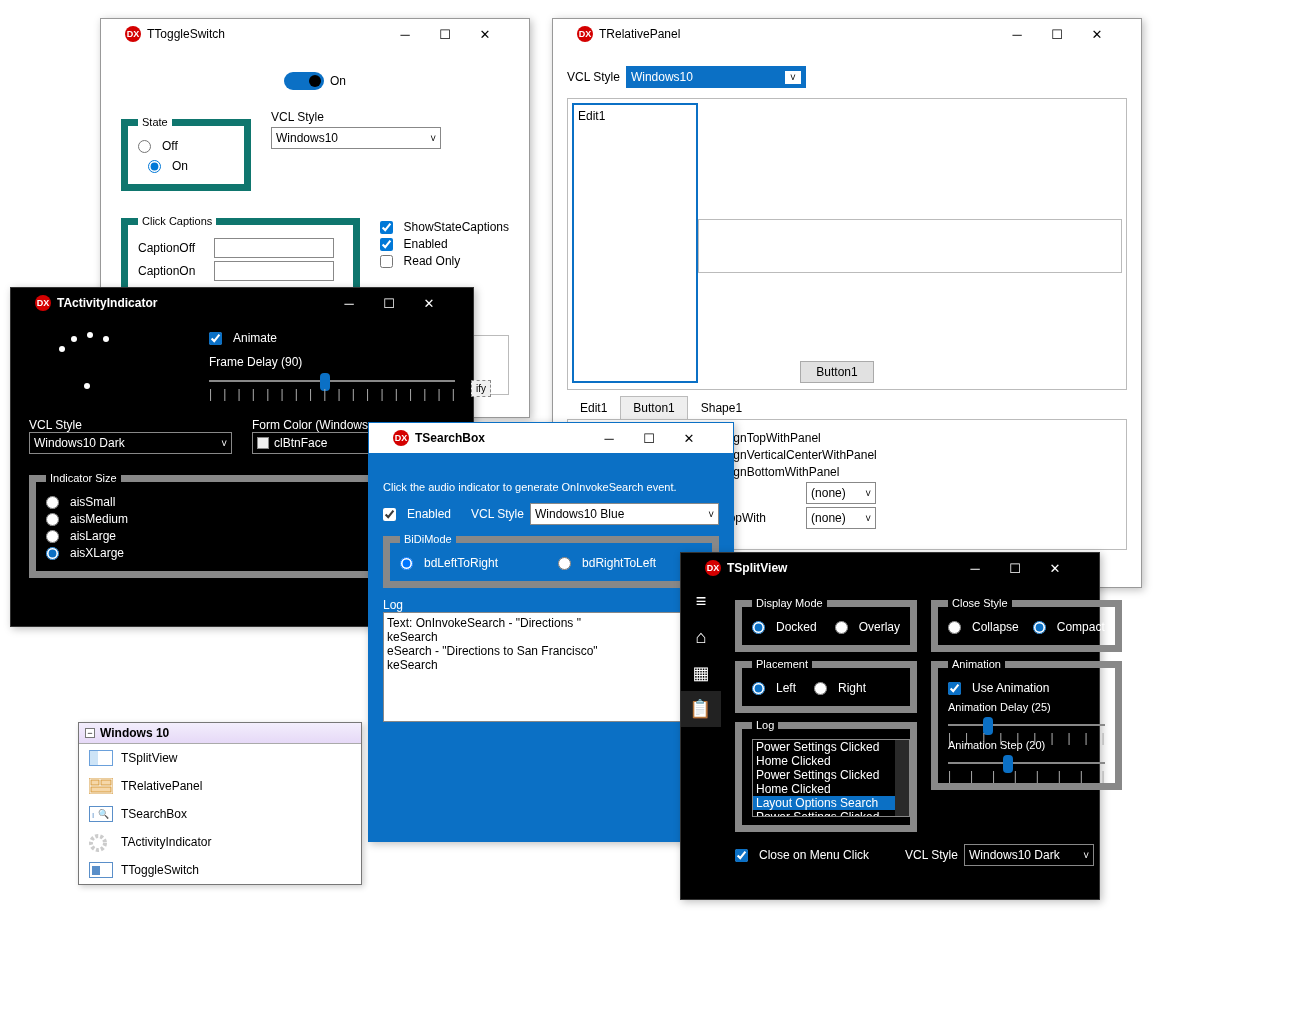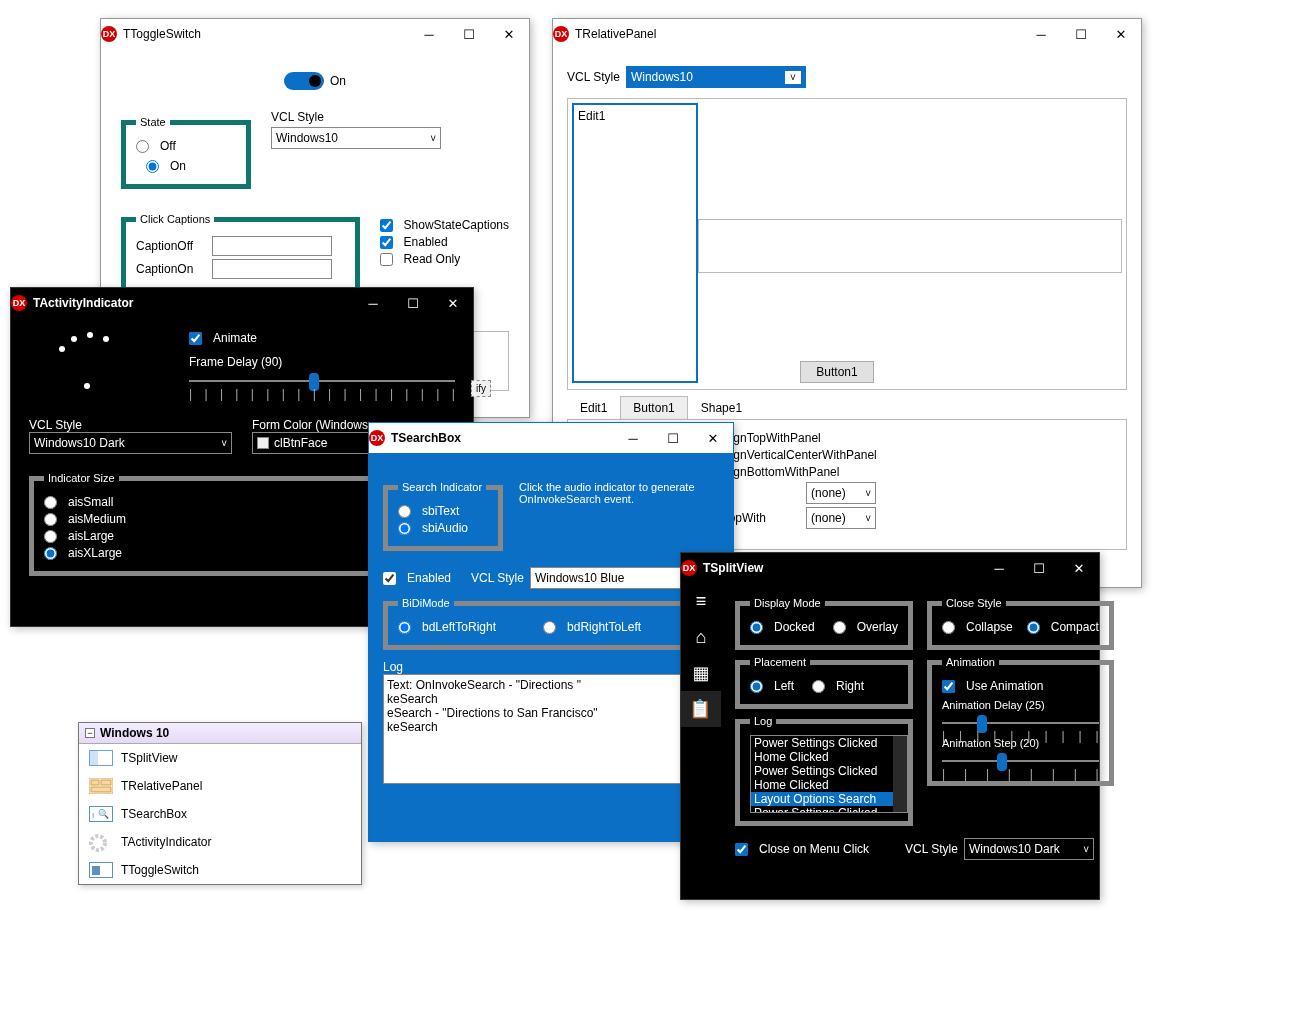--- a/index.html
+++ b/index.html
@@ -1,25 +1,25 @@
 <!DOCTYPE html>
 <html><head>
 <meta charset="utf-8">
 <style>
   *{box-sizing:border-box;font-family:"Segoe UI",sans-serif;font-size:12px;margin:0;padding:0}
   body{background:#fff;width:1310px;height:1010px;position:relative}
   .win{position:absolute;border:1px solid #999;background:#f0f0f0;box-shadow:2px 2px 8px rgba(0,0,0,.25)}
   .win.dark{background:#000;border-color:#333;color:#fff}
   .win.blue{background:#0b70c5;color:#fff;border-color:#0b70c5}
   .win.white{background:#fff}
-  .titlebar{display:flex;align-items:center;height:30px;padding:0 0}
+  .titlebar{display:flex;align-items:center;height:30px;padding:0 24px}
   .dx{width:16px;height:16px;border-radius:50%;background:#d40000;color:#fff;font-size:9px;font-weight:bold;display:flex;align-items:center;justify-content:center;margin-right:6px}
   .title{flex:1}
   .tbtn{width:40px;height:26px;display:flex;align-items:center;justify-content:center;font-size:13px;font-family:inherit}
-  fieldset{border:5px solid #0f766e;padding:8px 10px;margin:6px 0;background:transparent}
+  fieldset{border:7px solid #0f766e;padding:8px 10px;margin:6px 0;background:transparent}
   .dark fieldset,.blue fieldset{border-color:#888}
   legend{padding:0 4px;font-size:11px}
   label{font-size:12px}
   input[type=text].ed{border:1px solid #888;background:#fff;color:#000;height:20px;padding:0 4px}
   .combo{border:1px solid #888;background:#fff;height:22px;display:flex;align-items:center;padding:0 4px;justify-content:space-between}
   .dark .combo{background:#000;color:#fff}
   .chev{font-size:10px}
   .chk,.rad{margin-right:5px;vertical-align:middle}
   .chkblue{accent-color:#0078d7}
   .row{display:flex;align-items:center;gap:6px;margin:3px 0}
@@ -194,21 +194,21 @@
 
 <div class="win dark" style="left:10px;top:287px;width:464px;height:340px">
   <div class="titlebar" style="background:#000">
     <span class="dx">DX</span>
     <span class="title" style="font-weight:bold">TActivityIndicator</span>
     <span class="tbtn">─</span>
     <span class="tbtn">☐</span>
     <span class="tbtn closebtn">✕</span>
   </div>
   <div style="padding:10px 18px">
-    <div style="display:flex;gap:40px">
+    <div style="display:flex;gap:60px">
       <div style="width:120px;height:70px;position:relative">
         <span style="position:absolute;left:30px;top:18px;width:6px;height:6px;border-radius:50%;background:#fff"></span>
         <span style="position:absolute;left:42px;top:8px;width:6px;height:6px;border-radius:50%;background:#fff"></span>
         <span style="position:absolute;left:58px;top:4px;width:6px;height:6px;border-radius:50%;background:#fff"></span>
         <span style="position:absolute;left:74px;top:8px;width:6px;height:6px;border-radius:50%;background:#fff"></span>
         <span style="position:absolute;left:55px;top:55px;width:6px;height:6px;border-radius:50%;background:#fff"></span>
       </div>
       <div style="flex:1">
         <div class="row">
             <input type="checkbox" class="chk" checked="" style="accent-color: rgb(11, 112, 197);">
@@ -298,45 +298,34 @@
 <div class="win blue" style="left:368px;top:422px;width:366px;height:420px">
   <div class="titlebar" style="background:#fff;color:#000">
     <span class="dx">DX</span>
     <span class="title" style="font-weight:bold">TSearchBox</span>
     <span class="tbtn">─</span>
     <span class="tbtn">☐</span>
     <span class="tbtn closebtn">✕</span>
   </div>
   <div style="padding:14px">
     <div style="display:flex;gap:16px;margin-top:8px">
-      <fieldset style="width:120px">
-        <legend>Search Indicator</legend>
-        <label class="row">
-            <input type="radio" class="rad" style="">
-            <span>sbiText</span>
-          </label>
-        <label class="row">
-            <input type="radio" class="rad" checked="" style="">
-            <span>sbiAudio</span>
-          </label>
-      </fieldset>
       <div style="flex:1;font-size:11px;padding-top:6px">Click the audio indicator to generate OnInvokeSearch event.</div>
     </div>
     <div class="row" style="margin-top:10px">
       <input type="checkbox" class="chk" checked="" style="">
         <span>Enabled</span>
       <span style="margin-left:14px">VCL Style</span>
       <div class="combo" style="background:#fff;color:#000;flex:1">
           <span>Windows10 Blue</span>
           <span class="chev">˅</span>
         </div>
     </div>
     <fieldset style="margin-top:8px">
       <legend>BiDiMode</legend>
-      <div style="display:flex;gap:47px">
+      <div style="display:flex;gap:60px">
         <label class="row">
             <input type="radio" class="rad" checked="" style="">
             <span>bdLeftToRight</span>
           </label>
         <label class="row">
             <input type="radio" class="rad" style="">
             <span>bdRightToLeft</span>
           </label>
       </div>
     </fieldset>

